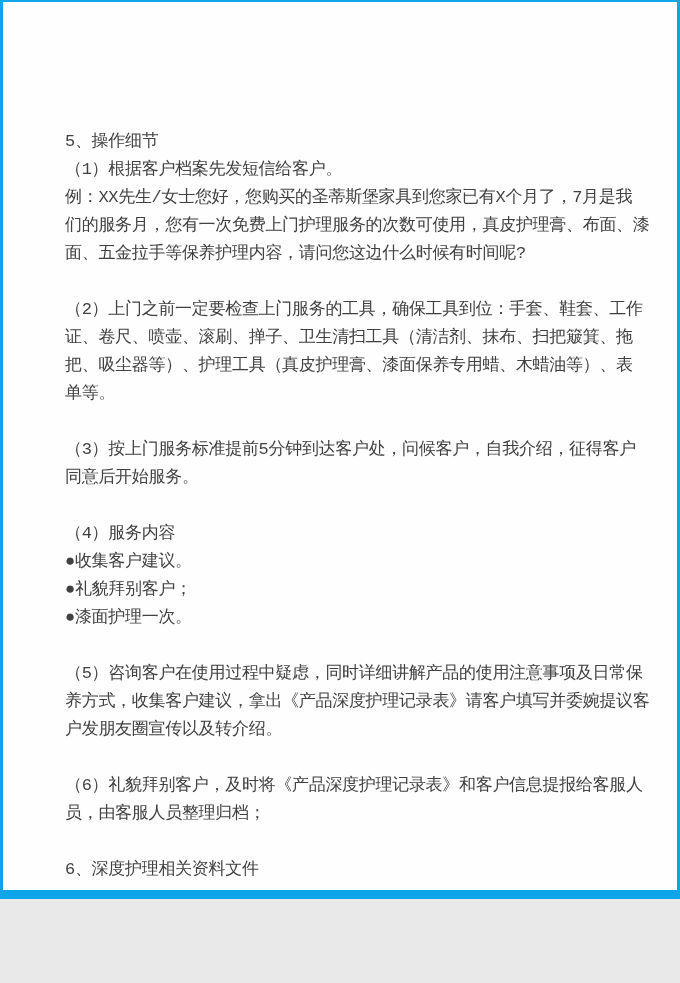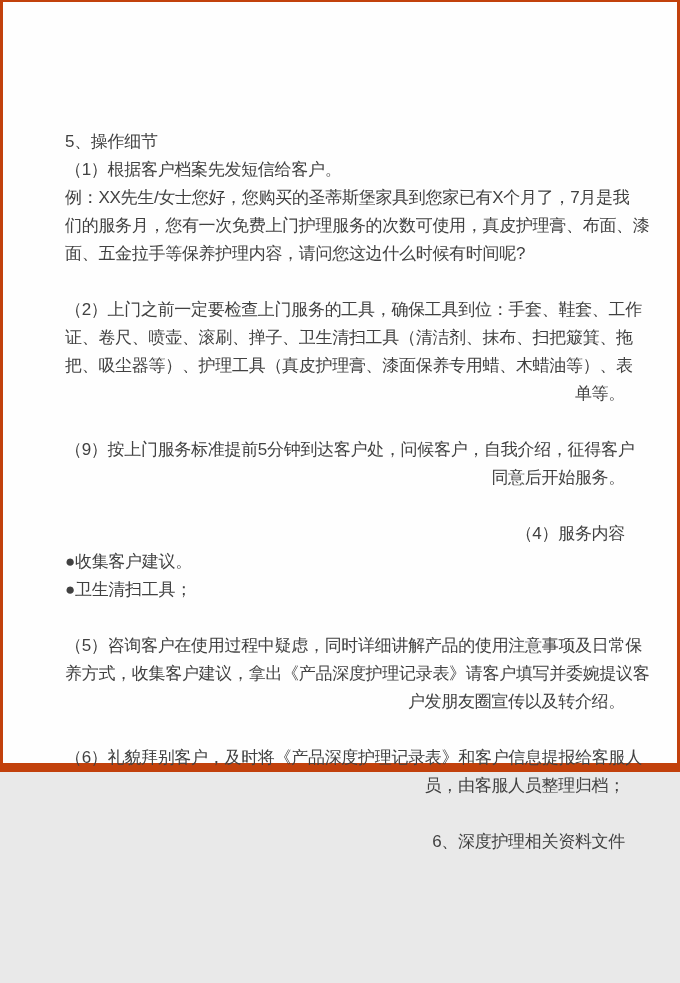--- a/index.html
+++ b/index.html
@@ -4,39 +4,40 @@
 <style>
   html, body { margin: 0; padding: 0; }
   body {
     width: 680px; height: 983px;
     background: #e9e9e9;
     font-family: "Liberation Sans", "DejaVu Sans", sans-serif;
     overflow: hidden;
   }
   .canvas {
     position: relative;
-    width: 680px; height: 772px;
-    background: #c2410c;
+    width: 680px; height: 899px;
+    background: #0ea5e9;
+    font-family: Liberation Mono, monospace;
   }
   .paper {
     position: absolute;
     left: 3px; right: 3px; top: 2px; bottom: 9px;
     background: #fefefe;
   }
   .doc {
     position: absolute;
     left: 62px; top: 126px;
     width: 560px;
     color: #414141;
     font-size: 17px;
     line-height: 28px;
     letter-spacing: -0.3px;
   }
   .block { margin: 0; }
-  .gap-above { margin-top: 28px; text-align: right; }
+  .gap-above { margin-top: 28px; }
   .line {
     height: 28px;
     white-space: nowrap;
   }
 </style>
 </head>
 <body>
 
 <div class="canvas">
   <div class="paper">
@@ -57,31 +58,32 @@
       </section>
 
       <section class="block gap-above">
         <div class="line">（2）上门之前一定要检查上门服务的工具，确保工具到位：手套、鞋套、工作</div>
         <div class="line">证、卷尺、喷壶、滚刷、掸子、卫生清扫工具（清洁剂、抹布、扫把簸箕、拖</div>
         <div class="line">把、吸尘器等）、护理工具（真皮护理膏、漆面保养专用蜡、木蜡油等）、表</div>
         <div class="line">单等。</div>
       </section>
 
       <section class="block gap-above">
-        <div class="line">（9）按上门服务标准提前5分钟到达客户处，问候客户，自我介绍，征得客户</div>
+        <div class="line">（3）按上门服务标准提前5分钟到达客户处，问候客户，自我介绍，征得客户</div>
         <div class="line">同意后开始服务。</div>
       </section>
 
       <section class="block gap-above">
         <div class="line">（4）服务内容</div>
       </section>
 
       <section class="block">
         <div class="line">●收集客户建议。</div>
-        <div class="line">●卫生清扫工具；</div>
+        <div class="line">●礼貌拜别客户；</div>
+        <div class="line">●漆面护理一次。</div>
       </section>
 
       <section class="block gap-above">
         <div class="line">（5）咨询客户在使用过程中疑虑，同时详细讲解产品的使用注意事项及日常保</div>
         <div class="line">养方式，收集客户建议，拿出《产品深度护理记录表》请客户填写并委婉提议客</div>
         <div class="line">户发朋友圈宣传以及转介绍。</div>
       </section>
 
       <section class="block gap-above">
         <div class="line">（6）礼貌拜别客户，及时将《产品深度护理记录表》和客户信息提报给客服人</div>

